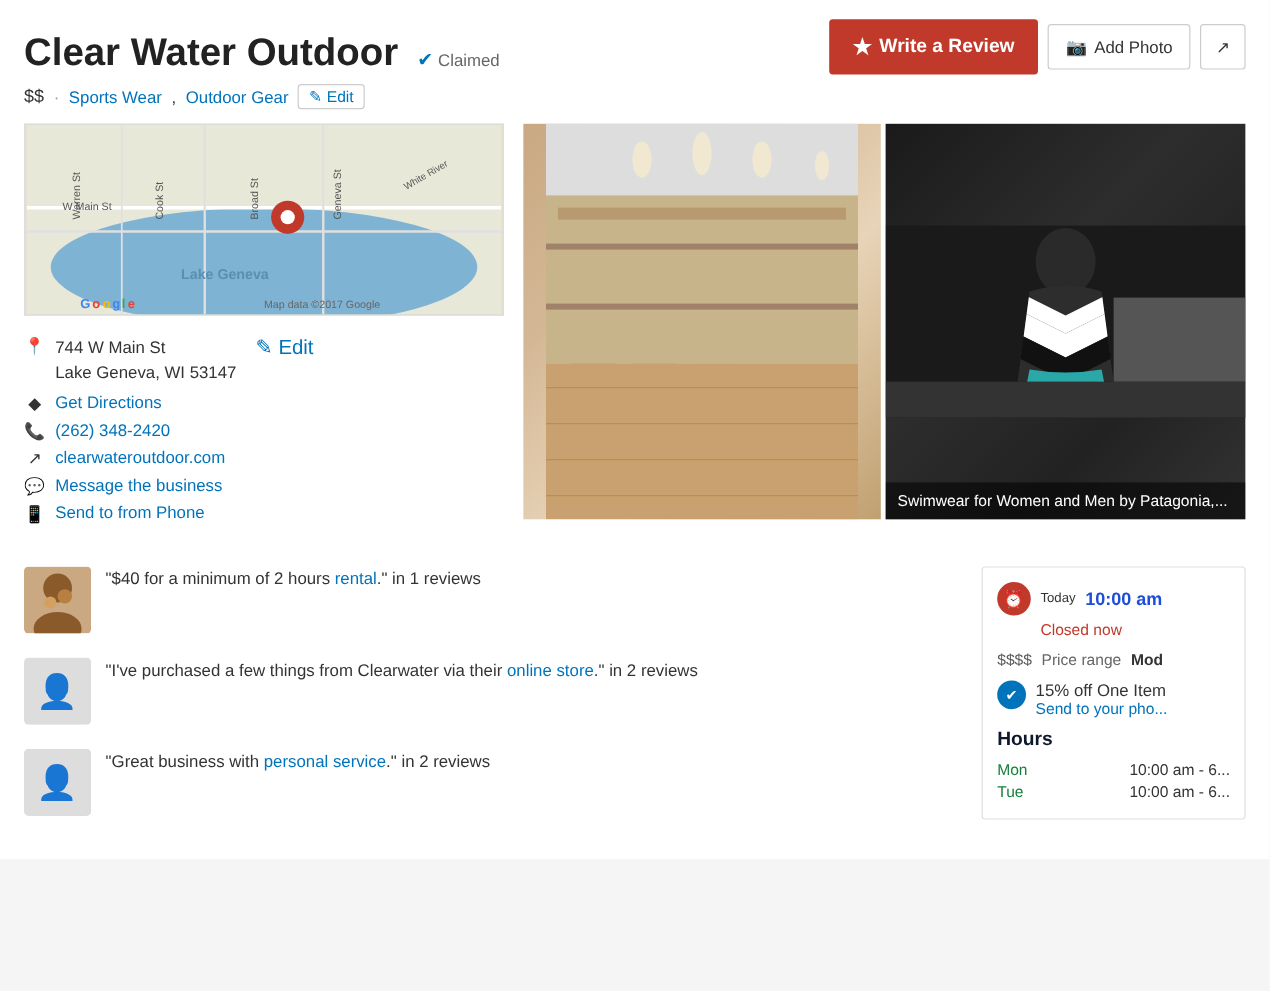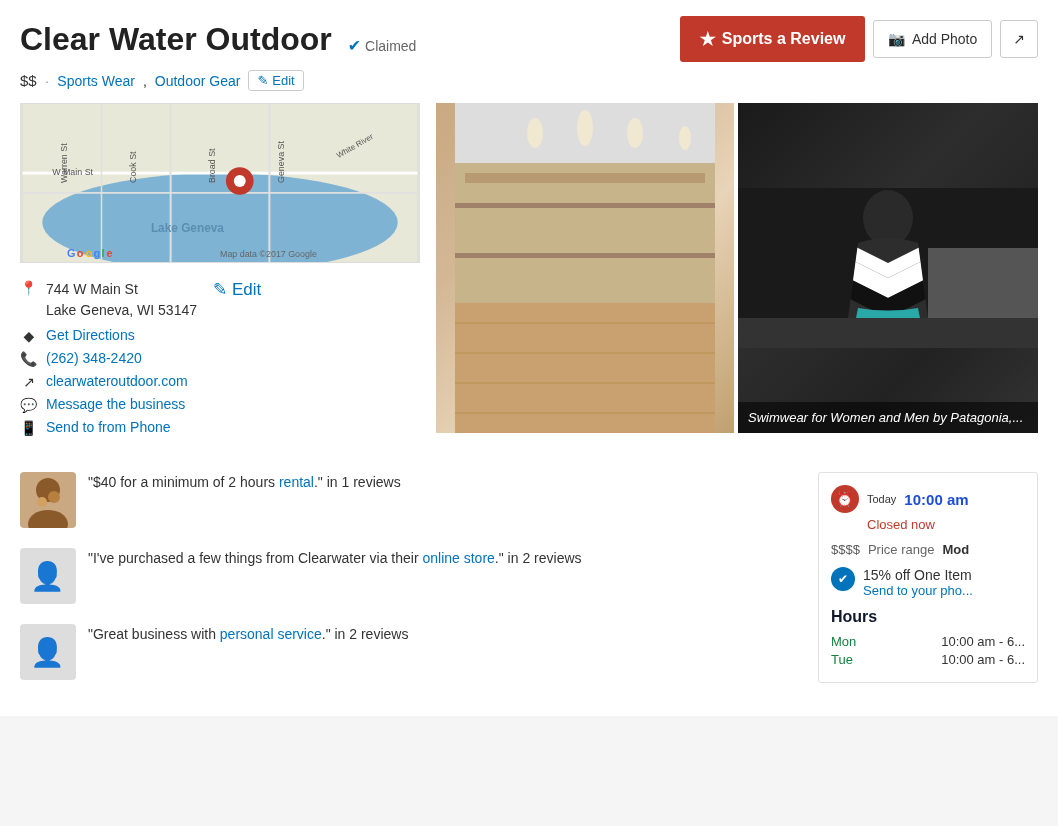--- a/index.html
+++ b/index.html
@@ -1,21 +1,21 @@
 <!DOCTYPE html>
 <html><head>
   <meta charset="utf-8">
   <style>
     * { box-sizing: border-box; margin: 0; padding: 0; }
     body { font-family: Arial, sans-serif; font-size: 14px; color: #333; background: #f5f5f5; }
 
     .page-wrapper { background: #fff; max-width: 1058px; margin: 0 auto; padding: 16px 20px; }
 
     
-    .business-header { display: flex; align-items: center; justify-content: space-between; margin-bottom: 8px; }
+    .business-header { display: flex; align-items: flex-end; justify-content: space-between; margin-bottom: 8px; }
     .business-title-section { flex: 1; }
     .business-name { font-size: 32px; font-weight: bold; color: #222; display: inline; }
     .claimed-badge { display: inline-flex; align-items: center; gap: 4px; margin-left: 12px; font-size: 14px; color: #666; vertical-align: middle; }
     .claimed-check { color: #0073bb; font-size: 16px; }
 
     .header-actions { display: flex; align-items: center; gap: 8px; }
     .write-review-btn { background: #c0392b; color: #fff; border: none; padding: 12px 20px; font-size: 16px; font-weight: bold; cursor: pointer; border-radius: 3px; display: flex; align-items: center; gap: 6px; }
     .write-review-btn .star-icon { color: #fff; font-size: 18px; }
     .add-photo-btn { background: #fff; border: 1px solid #ccc; padding: 10px 14px; font-size: 14px; cursor: pointer; border-radius: 3px; display: flex; align-items: center; gap: 6px; color: #333; }
     .share-btn { background: #fff; border: 1px solid #ccc; padding: 10px 12px; font-size: 14px; cursor: pointer; border-radius: 3px; color: #333; }
@@ -48,21 +48,21 @@
     .info-icon { width: 18px; text-align: center; flex-shrink: 0; margin-top: 1px; }
     .info-text { font-size: 14px; line-height: 1.4; }
     .info-link { color: #0073bb; text-decoration: none; cursor: pointer; }
     .edit-inline { color: #0073bb; text-decoration: none; font-size: 17px; margin-left: 8px; }
     .address-block { line-height: 1.5; }
 
     
     .photo-section { flex: 1; display: flex; gap: 4px; height: 330px; overflow: hidden; }
     .photo-main { flex: 1; overflow: hidden; position: relative; }
     .photo-grid-right { display: flex; flex-direction: column; gap: 4px; width: 300px; }
-    .photo-top { flex: 1; position: relative; overflow: hidden; background: #444; font-style: italic; }
+    .photo-top { flex: 1; position: relative; overflow: hidden; background: #444; }
     .photo-caption { position: absolute; bottom: 0; left: 0; right: 0; background: rgba(0,0,0,0.55); color: #fff; font-size: 13px; padding: 8px 10px; }
     .photo-bottom { flex: 1; position: relative; overflow: hidden; background: #888; }
 
     
     .photo-placeholder-store { background: linear-gradient(135deg, #c9a882 0%, #d4b896 30%, #e8d4b8 60%, #c0a070 100%); }
     .photo-placeholder-swimwear { background: linear-gradient(135deg, #1a1a1a 0%, #2d2d2d 40%, #222 70%, #333 100%); }
     .photo-placeholder-outdoor { background: linear-gradient(135deg, #8b6b4a 0%, #a07850 30%, #c49060 60%, #9a6840 100%); }
 
     
     .reviews-section { display: flex; gap: 20px; margin-top: 20px; }
@@ -113,21 +113,21 @@
     <div class="business-title-section">
       <h1 class="business-name">Clear Water Outdoor</h1>
       <span class="claimed-badge">
         <span class="claimed-check">✔</span>
         <span>Claimed</span>
       </span>
     </div>
     <div class="header-actions">
       <button class="write-review-btn">
         <span class="star-icon">★</span>
-        <span>Sports a Review</span>
+        <span>Write a Review</span>
       </button>
       <button class="add-photo-btn">
         <span>📷</span>
         <span>Add Photo</span>
       </button>
       <button class="share-btn">
         <span>↗</span>
       </button>
     </div>
   </div>

